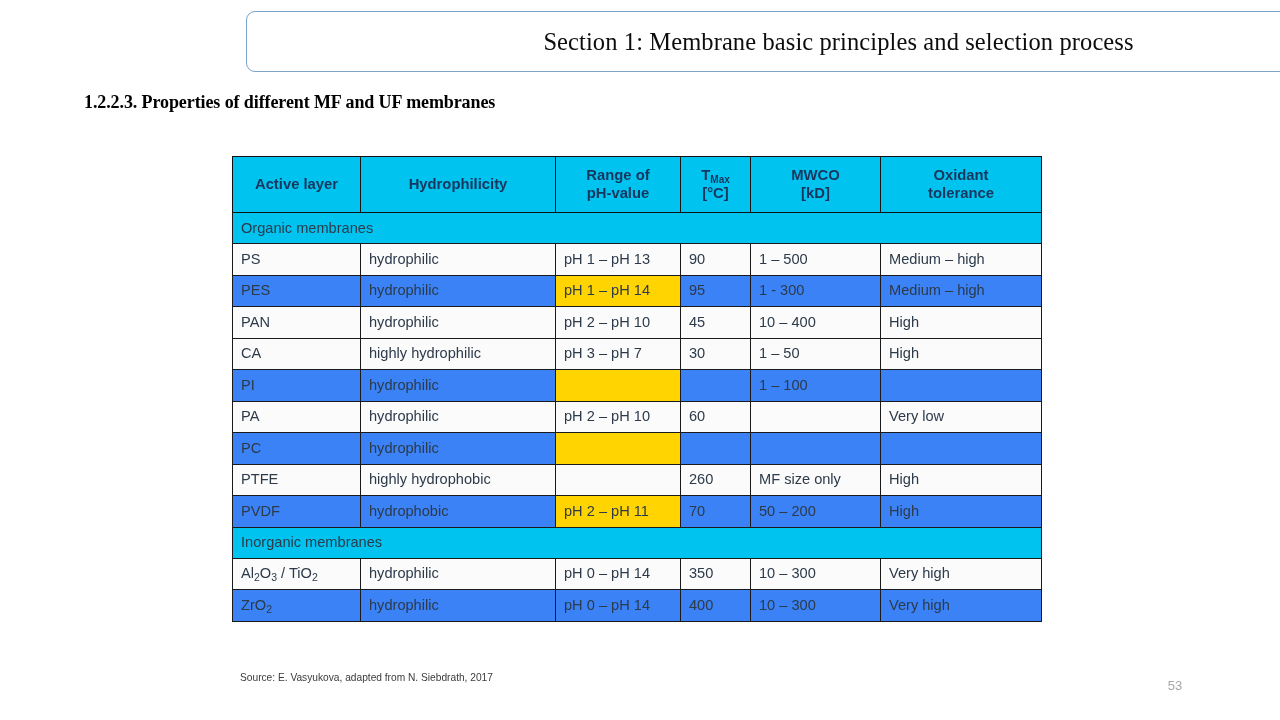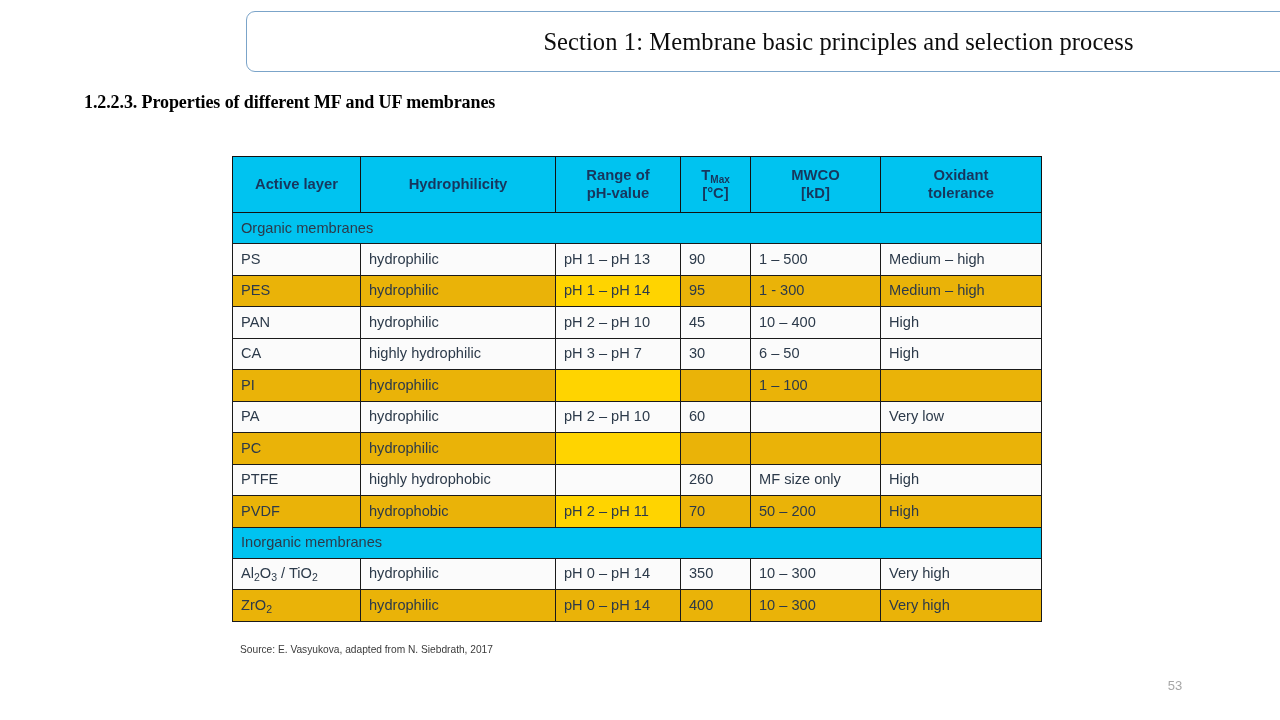--- a/index.html
+++ b/index.html
@@ -52,21 +52,21 @@
   }
 
   
   #prop-table {
     position: absolute;
     left: 232px;
     top: 156px;
     border-collapse: collapse;
     table-layout: fixed;
     width: 809px;
-    background: #eab308;
+    background: #3b82f6;
   }
   #prop-table td, #prop-table th {
     border: 1.4px solid #1a1a1a;
     padding: 0 8px;
     font-size: 14.6px;
     color: #2c3a4a;
     font-weight: normal;
     text-align: left;
     vertical-align: middle;
     line-height: 1.15;
@@ -129,21 +129,21 @@
     font-size: 10.5px;
     vertical-align: baseline;
     position: relative;
     top: 3px;
   }
 
   
   #source-note {
     position: absolute;
     left: 240px;
-    top: 644px;
+    top: 672px;
     font-family: "Liberation Sans", sans-serif;
     font-size: 10.2px;
     color: #3b3b3b;
     white-space: nowrap;
   }
 
   
   #page-number {
     position: absolute;
     left: 1160px;
@@ -225,21 +225,21 @@
         <td class="hl-yellow">pH 2 – pH 10</td>
         <td>45</td>
         <td>10 – 400</td>
         <td>High</td>
       </tr>
       <tr class="data-row alt">
         <td>CA</td>
         <td>highly hydrophilic</td>
         <td class="hl-yellow">pH 3 – pH 7</td>
         <td>30</td>
-        <td>6 – 50</td>
+        <td>1 – 50</td>
         <td>High</td>
       </tr>
       <tr class="data-row">
         <td>PI</td>
         <td>hydrophilic</td>
         <td class="hl-yellow"></td>
         <td></td>
         <td>1 – 100</td>
         <td></td>
       </tr>

